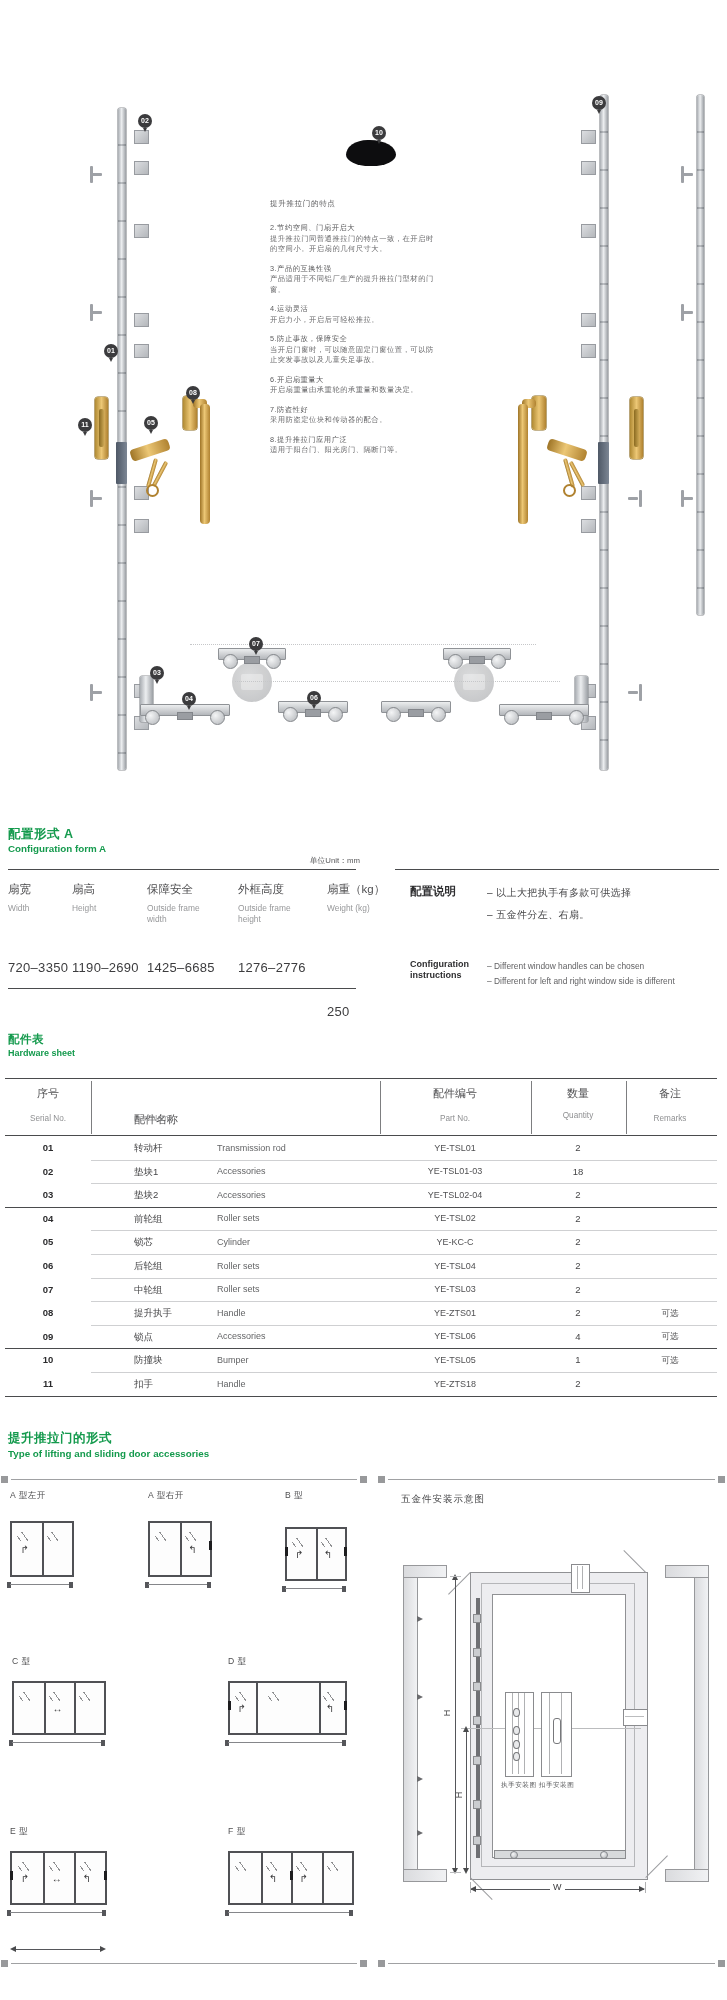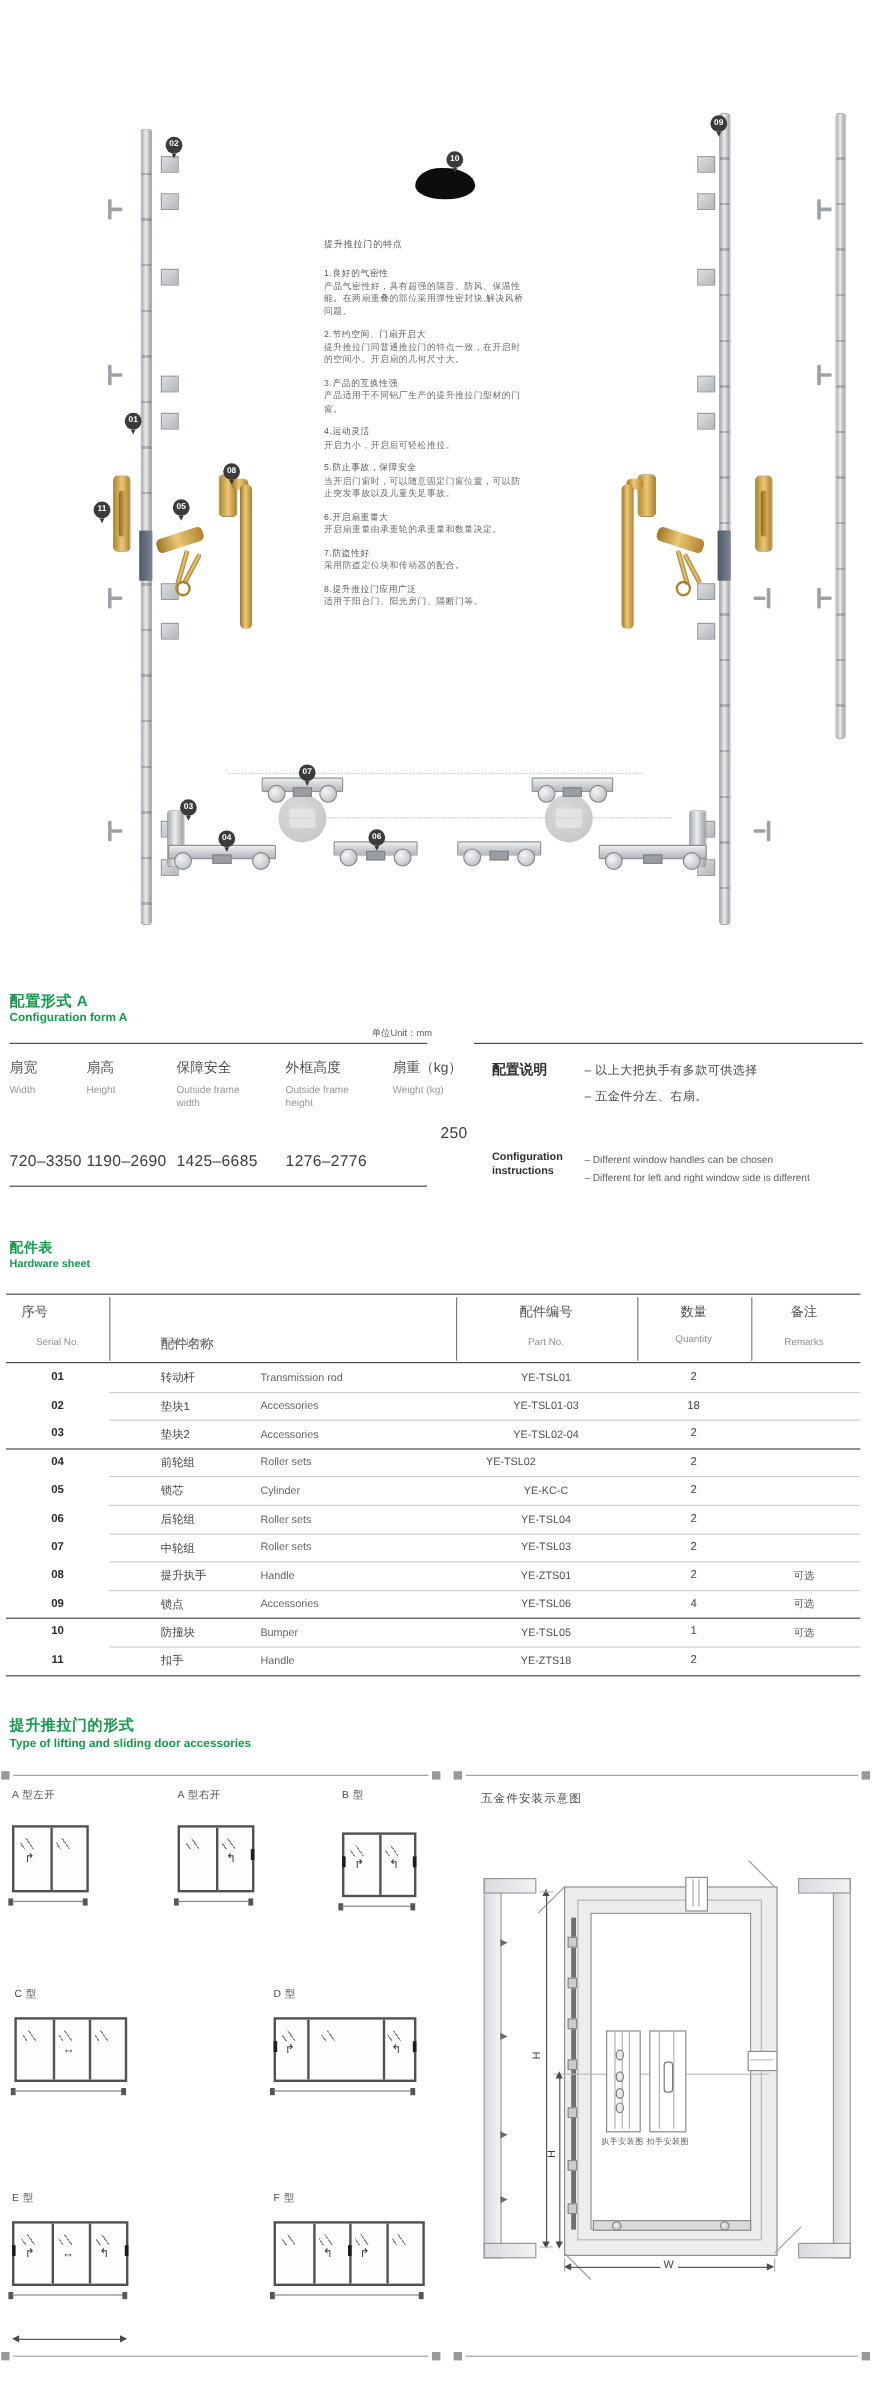--- a/index.html
+++ b/index.html
@@ -95,24 +95,20 @@
 </style>
 </head>
 <body>
 
 <div id="page">
 
   <div id="diagram" class="abs" style="left:0;top:0;width:727px;height:800px">
     <div class="abs" style="left:270px;top:199px;width:170px">
       <div class="feat-title">提升推拉门的特点</div>
       <div id="feat-items">
-          <div class="feat-item">
-            <div class="feat-h">1.良好的气密性</div>
-            <div class="feat-b">产品气密性好，具有超强的隔音、防风、保温性能。在两扇重叠的部位采用弹性密封块,解决风桥问题。</div>
-          </div>
           <div class="feat-item">
             <div class="feat-h">2.节约空间、门扇开启大</div>
             <div class="feat-b">提升推拉门同普通推拉门的特点一致，在开启时的空间小。开启扇的几何尺寸大。</div>
           </div>
           <div class="feat-item">
             <div class="feat-h">3.产品的互换性强</div>
             <div class="feat-b">产品适用于不同铝厂生产的提升推拉门型材的门窗。</div>
           </div>
           <div class="feat-item">
             <div class="feat-h">4.运动灵活</div>
@@ -269,42 +265,42 @@
         <div class="abs cen" style="left: 72px; top: 903px; width: 58px;">Height</div>
         <div class="abs cval" style="left: 72px; top: 960px;">1190–2690</div>
         <div class="abs chz" style="left: 147px; top: 882px;">保障安全</div>
         <div class="abs cen" style="left: 147px; top: 903px; width: 62px;">Outside frame width</div>
         <div class="abs cval" style="left: 147px; top: 960px;">1425–6685</div>
         <div class="abs chz" style="left: 238px; top: 882px;">外框高度</div>
         <div class="abs cen" style="left: 238px; top: 903px; width: 62px;">Outside frame height</div>
         <div class="abs cval" style="left: 238px; top: 960px;">1276–2776</div>
         <div class="abs chz" style="left: 327px; top: 882px;">扇重（kg）</div>
         <div class="abs cen" style="left: 327px; top: 903px; width: 75px;">Weight (kg)</div>
-        <div class="abs cval" style="left: 327px; top: 936px; margin-left: 40px;">250</div>
+        <div class="abs cval" style="left: 327px; top: 1004px;">250</div>
       </div>
     <div class="abs hline" style="left:8px;top:988px;width:348px"></div>
 
     <div class="abs inszh-t" style="left:410px;top:884px">配置说明</div>
     <div id="cfg-zh-bullets" class="abs" style="left:487px;top:882px">
         <div class="abs inszh-b" style="left: 0px; position: relative;">– 以上大把执手有多款可供选择</div>
         <div class="abs inszh-b" style="left: 0px; position: relative;">– 五金件分左、右扇。</div>
       </div>
     <div class="abs insen-t" style="left:410px;top:959px;width:78px">Configuration instructions</div>
     <div id="cfg-en-bullets" class="abs" style="left:487px;top:959px;width:240px">
         <div class="abs insen-b" style="left: 0px; position: relative;">– Different window handles can be chosen</div>
         <div class="abs insen-b" style="left: 0px; position: relative;">– Different for left and right window side is different</div>
       </div>
   </div>
 
   <div id="hw-section">
     <div class="abs tzh" style="left:8px;top:1032px;font-size:11.5px">配件表</div>
     <div class="abs ten" style="left:8px;top:1048px;font-size:9px">Hardware sheet</div>
     <div id="hw-table" class="abs" style="left:5px;top:1078px;width:712px;height:318px">
         <div class="abs hline" style="left: 0px; top: 0px; width: 712px; height: 0px;"></div>
-        <div class="abs hw-hzh" style="left: 13px; top: 8px; width: 60px; text-align: left;">序号</div>
+        <div class="abs hw-hzh" style="left: 13px; top: 8px; width: 60px; text-align: center;">序号</div>
         <div class="abs hw-hzh" style="left: 129px; top: 8px; margin-top: 26px;">配件名称</div>
         <div class="abs hw-hzh" style="left: 400px; top: 8px; width: 100px; text-align: center;">配件编号</div>
         <div class="abs hw-hzh" style="left: 543px; top: 8px; width: 60px; text-align: center;">数量</div>
         <div class="abs hw-hzh" style="left: 635px; top: 8px; width: 60px; text-align: center;">备注</div>
         <div class="abs hw-hen" style="left: 13px; top: 36px; width: 60px; text-align: center;">Serial No.</div>
         <div class="abs hw-hen" style="left: 129px; top: 36px;">Part Name</div>
         <div class="abs hw-hen" style="left: 400px; top: 36px; width: 100px; text-align: center;">Part No.</div>
         <div class="abs hw-hen" style="left: 543px; top: 33px; width: 60px; text-align: center;">Quantity</div>
         <div class="abs hw-hen" style="left: 635px; top: 36px; width: 60px; text-align: center;">Remarks</div>
         <div class="abs vdiv" style="left: 86px; top: 3px; width: 0px; height: 53px;"></div>
@@ -326,21 +322,21 @@
         <div class="abs hline-light" style="left: 86px; top: 105.2px; width: 626px; height: 0px;"></div>
         <div class="abs hw-ser" style="left: 13px; top: 111.2px; width: 60px; text-align: center;">03</div>
         <div class="abs hw-zh" style="left: 129px; top: 111.2px;">垫块2</div>
         <div class="abs hw-en" style="left: 212px; top: 111.7px;">Accessories</div>
         <div class="abs hw-no" style="left: 400px; top: 111.7px; width: 100px; text-align: center;">YE-TSL02-04</div>
         <div class="abs hw-q" style="left: 543px; top: 111.2px; width: 60px; text-align: center;">2</div>
         <div class="abs hline" style="left: 0px; top: 128.8px; width: 712px; height: 0px;"></div>
         <div class="abs hw-ser" style="left: 13px; top: 134.8px; width: 60px; text-align: center;">04</div>
         <div class="abs hw-zh" style="left: 129px; top: 134.8px;">前轮组</div>
         <div class="abs hw-en" style="left: 212px; top: 135.3px;">Roller sets</div>
-        <div class="abs hw-no" style="left: 400px; top: 135.3px; width: 100px; ">YE-TSL02</div>
+        <div class="abs hw-no" style="left: 400px; top: 135.3px; width: 100px; text-align: center;">YE-TSL02</div>
         <div class="abs hw-q" style="left: 543px; top: 134.8px; width: 60px; text-align: center;">2</div>
         <div class="abs hline-light" style="left: 86px; top: 152.4px; width: 626px; height: 0px;"></div>
         <div class="abs hw-ser" style="left: 13px; top: 158.4px; width: 60px; text-align: center;">05</div>
         <div class="abs hw-zh" style="left: 129px; top: 158.4px;">锁芯</div>
         <div class="abs hw-en" style="left: 212px; top: 158.9px;">Cylinder</div>
         <div class="abs hw-no" style="left: 400px; top: 158.9px; width: 100px; text-align: center;">YE-KC-C</div>
         <div class="abs hw-q" style="left: 543px; top: 158.4px; width: 60px; text-align: center;">2</div>
         <div class="abs hline-light" style="left: 86px; top: 176px; width: 626px; height: 0px;"></div>
         <div class="abs hw-ser" style="left: 13px; top: 182px; width: 60px; text-align: center;">06</div>
         <div class="abs hw-zh" style="left: 129px; top: 182px;">后轮组</div>

